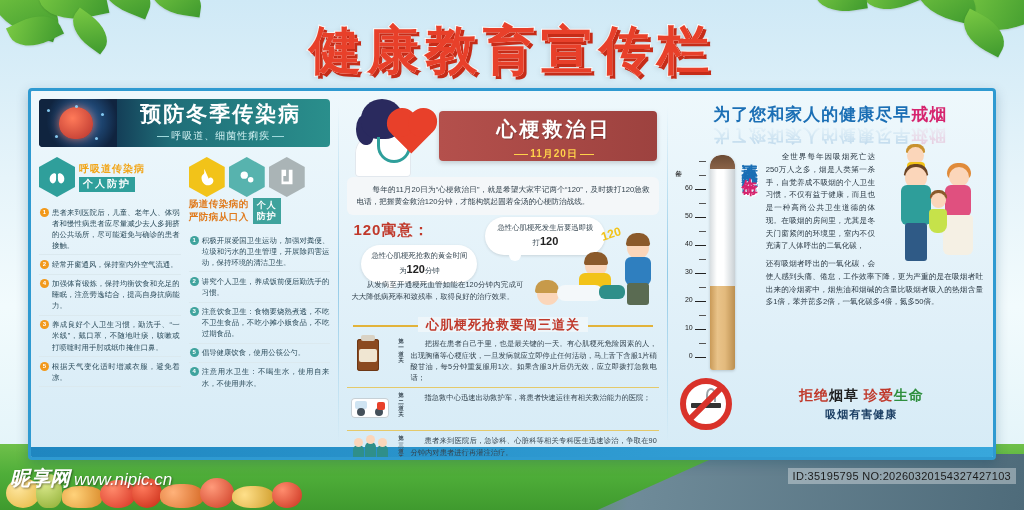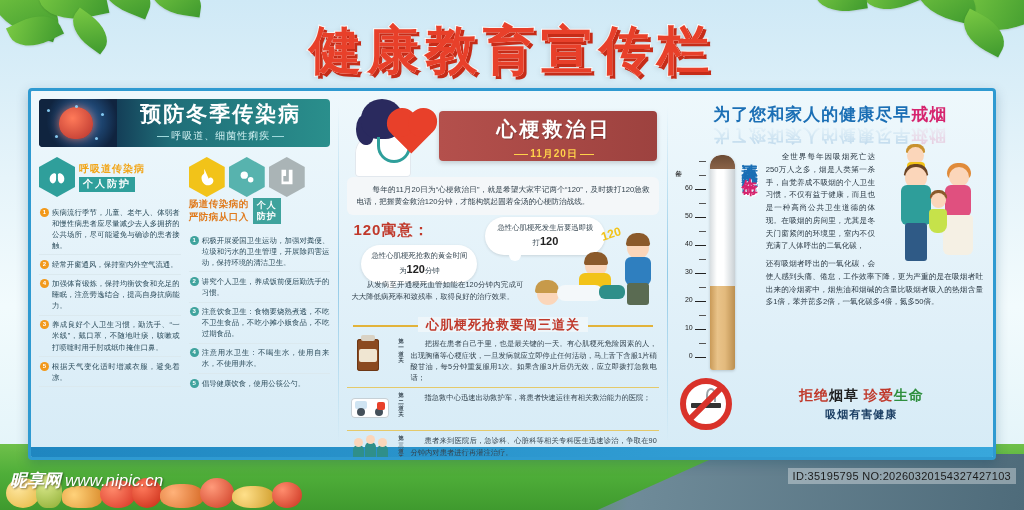--- a/index.html
+++ b/index.html
@@ -332,21 +332,21 @@
   .slogan .l1{ font-size:14px; font-weight:bold; letter-spacing:1px; }
   .slogan .l1 .a{ color:#c0392b; } .slogan .l1 .b{ color:#1f1f1f; }
   .slogan .l1 .c{ color:#c0392b; } .slogan .l1 .d{ color:#2f8f3f; }
   .slogan .l2{ font-size:11px; font-weight:bold; color:#1b3e63; margin-top:2px; letter-spacing:1px; }
 
   
   .wm-left{
     position:absolute; left:10px; bottom:18px; z-index:9; display:flex; align-items:baseline; gap:4px;
   }
   .wm-logo{
-    font-size:17px; font-weight:bold; color:#ffffff; font-style:italic;
+    font-size:20px; font-weight:bold; color:#ffffff; font-style:italic;
     text-shadow:1px 1px 2px rgba(0,0,0,.45);
   }
   .wm-url{
     font-size:17px; color:#ffffff; font-style:italic; text-shadow:1px 1px 2px rgba(0,0,0,.45);
   }
   .wm-right{
     position:absolute; right:8px; bottom:26px; z-index:9;
     background:rgba(255,255,255,.35); color:#1b1b1b; font-size:11px; padding:2px 5px;
     letter-spacing:.3px;
   }
@@ -421,21 +421,21 @@
               </svg>
           </div>
           <div class="hx-label">
             <span class="l1">呼吸道传染病</span>
             <span class="l2">个人防护</span>
           </div>
         </div>
         <div class="items">
           <div class="item">
               <span class="num o">1</span>
-              <span>疾病流行季节，儿童、老年人、体弱者和慢性病患者应尽量减少去人多拥挤的公共场所，尽可能避免与确诊的患者接触。</span>
+              <span>患者来到医院后，儿童、老年人、体弱者和慢性病患者应尽量减少去人多拥挤的公共场所，尽可能避免与确诊的患者接触。</span>
             </div>
           <div class="item">
               <span class="num o">2</span>
               <span>经常开窗通风，保持室内外空气流通。</span>
             </div>
           <div class="item">
               <span class="num o">4</span>
               <span>加强体育锻炼，保持均衡饮食和充足的睡眠，注意劳逸结合，提高自身抗病能力。</span>
             </div>
           <div class="item">
@@ -488,26 +488,26 @@
             </div>
           <div class="item">
               <span class="num t">2</span>
               <span>讲究个人卫生，养成饭前便后勤洗手的习惯。</span>
             </div>
           <div class="item">
               <span class="num t">3</span>
               <span>注意饮食卫生：食物要烧熟煮透，不吃不卫生食品，不吃小摊小贩食品，不吃过期食品。</span>
             </div>
           <div class="item">
+              <span class="num t">5</span>
+              <span>倡导健康饮食，使用公筷公勺。</span>
+            </div>
+          <div class="item">
               <span class="num t">4</span>
               <span>注意用水卫生：不喝生水，使用自来水，不使用井水。</span>
-            </div>
-          <div class="item">
-              <span class="num t">5</span>
-              <span>倡导健康饮食，使用公筷公勺。</span>
             </div>
 
         </div>
       </div>
     </div>
   </div>
 
   <div class="vsep"></div>
 
   <div class="col col-mid">

